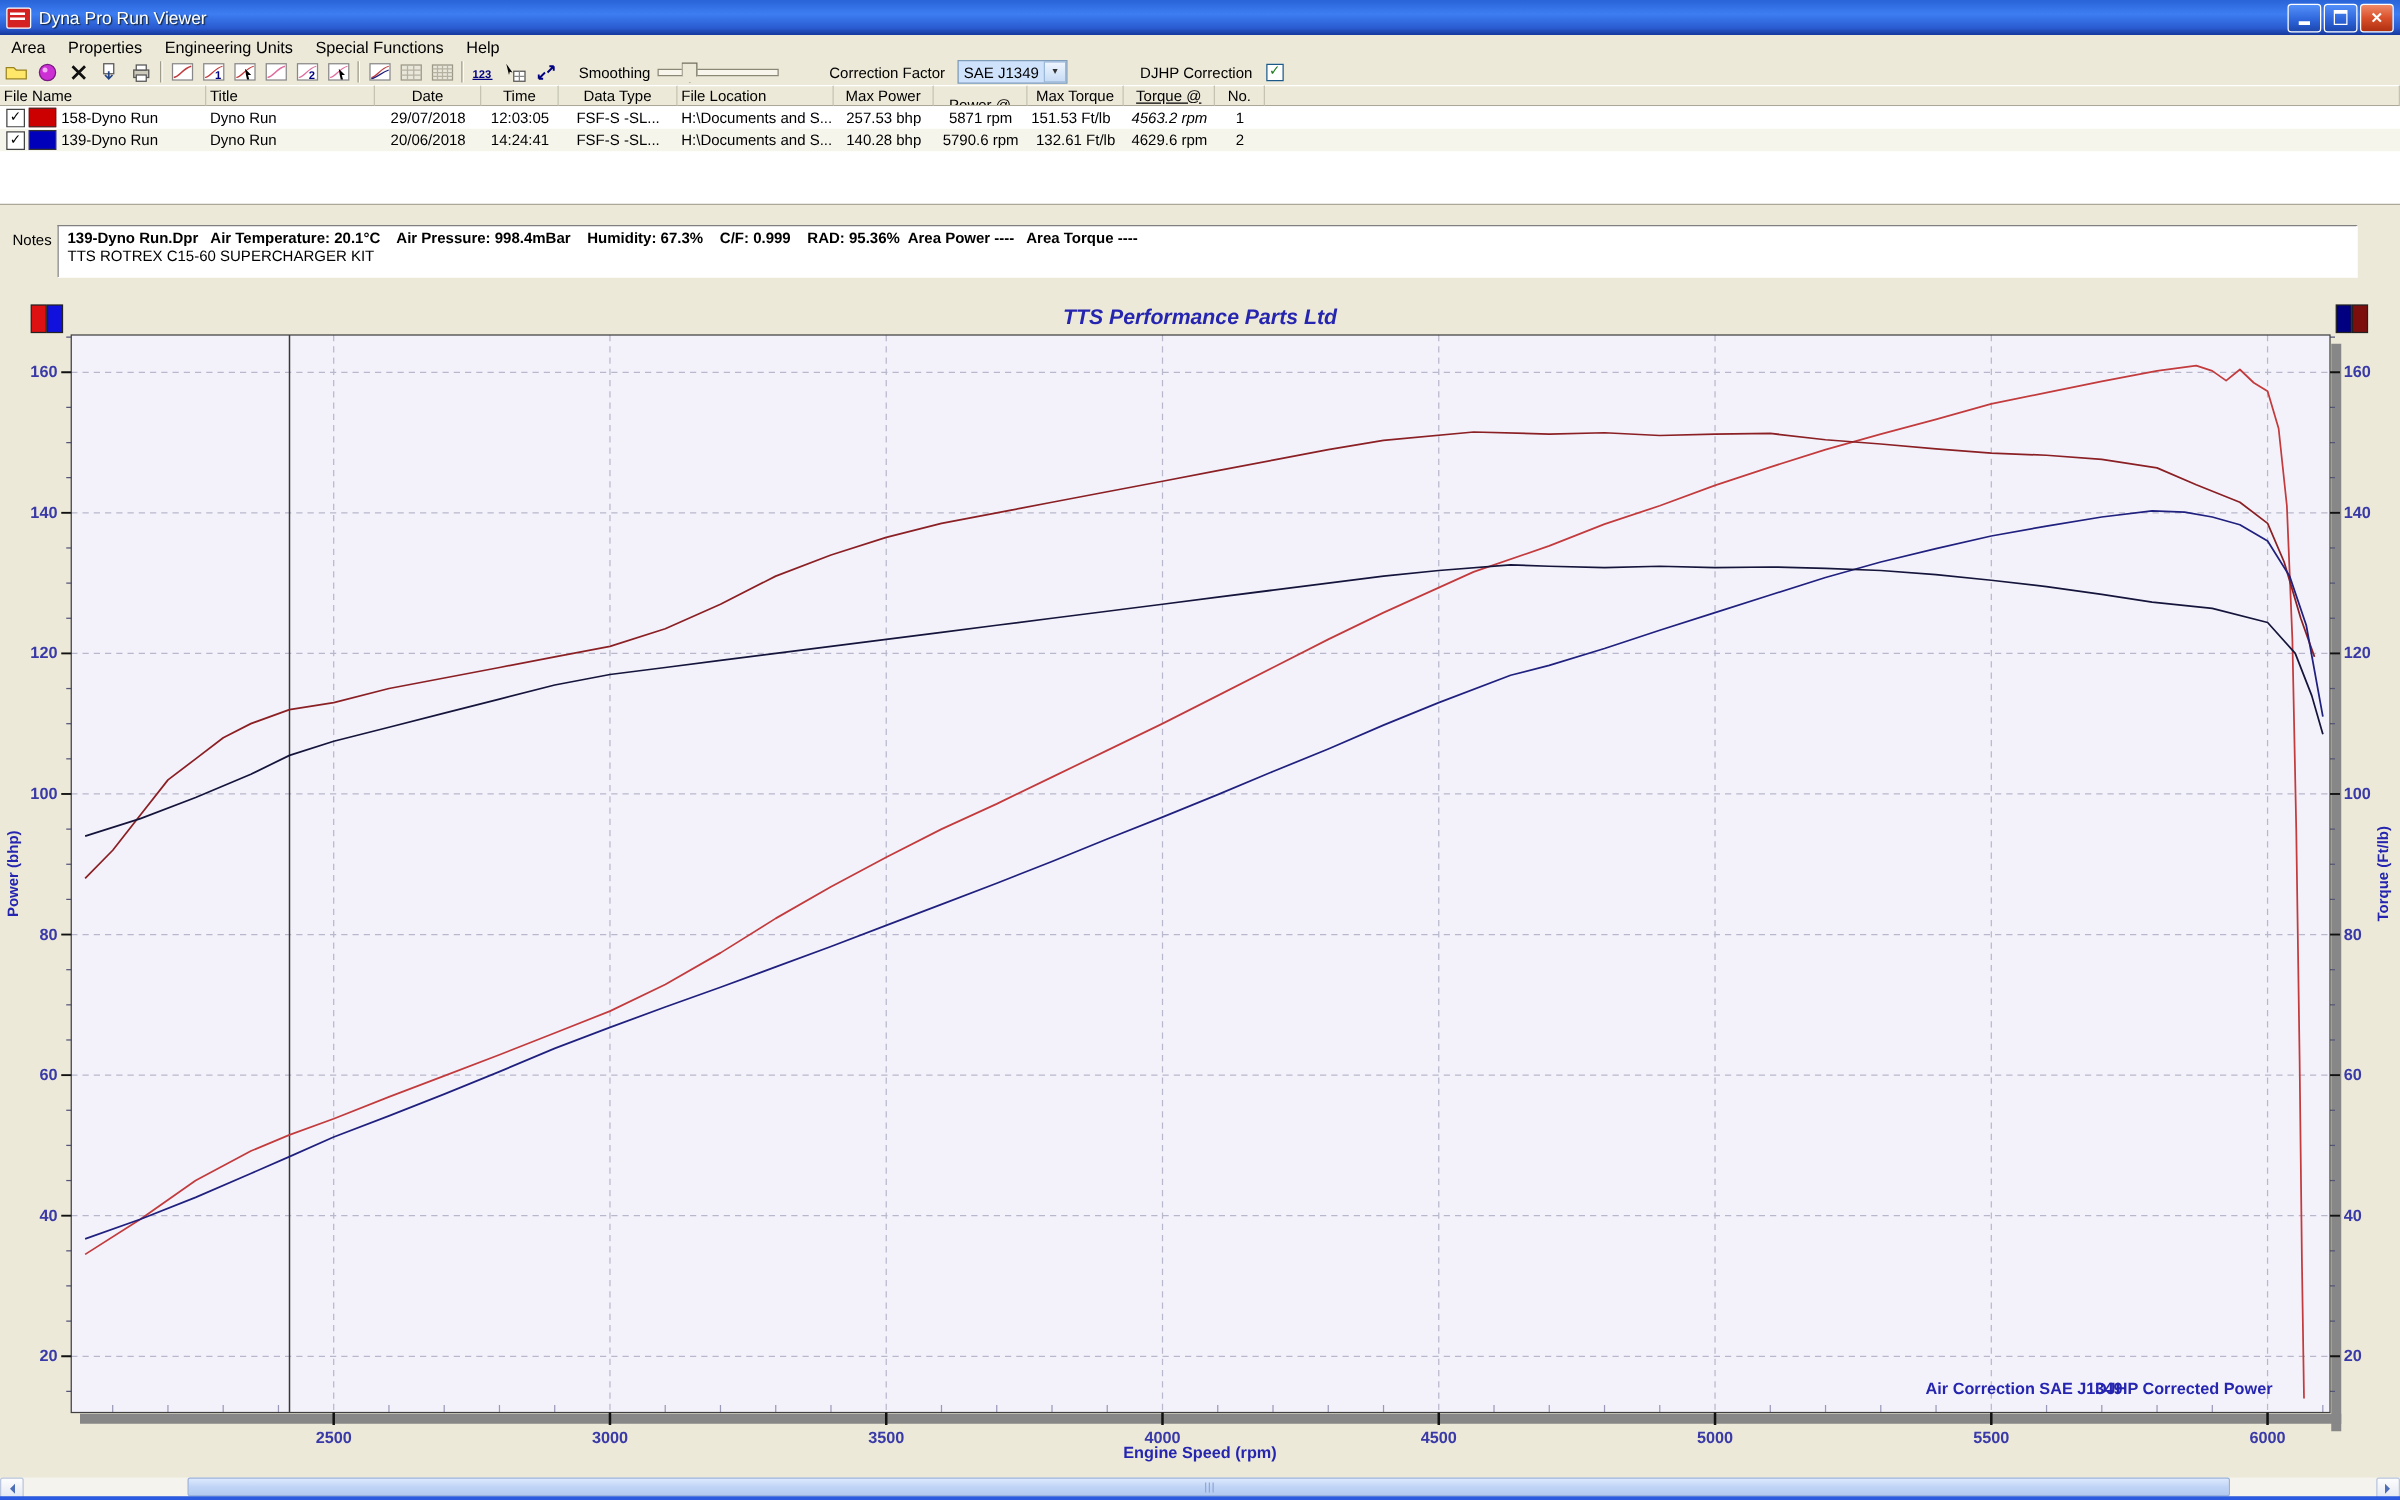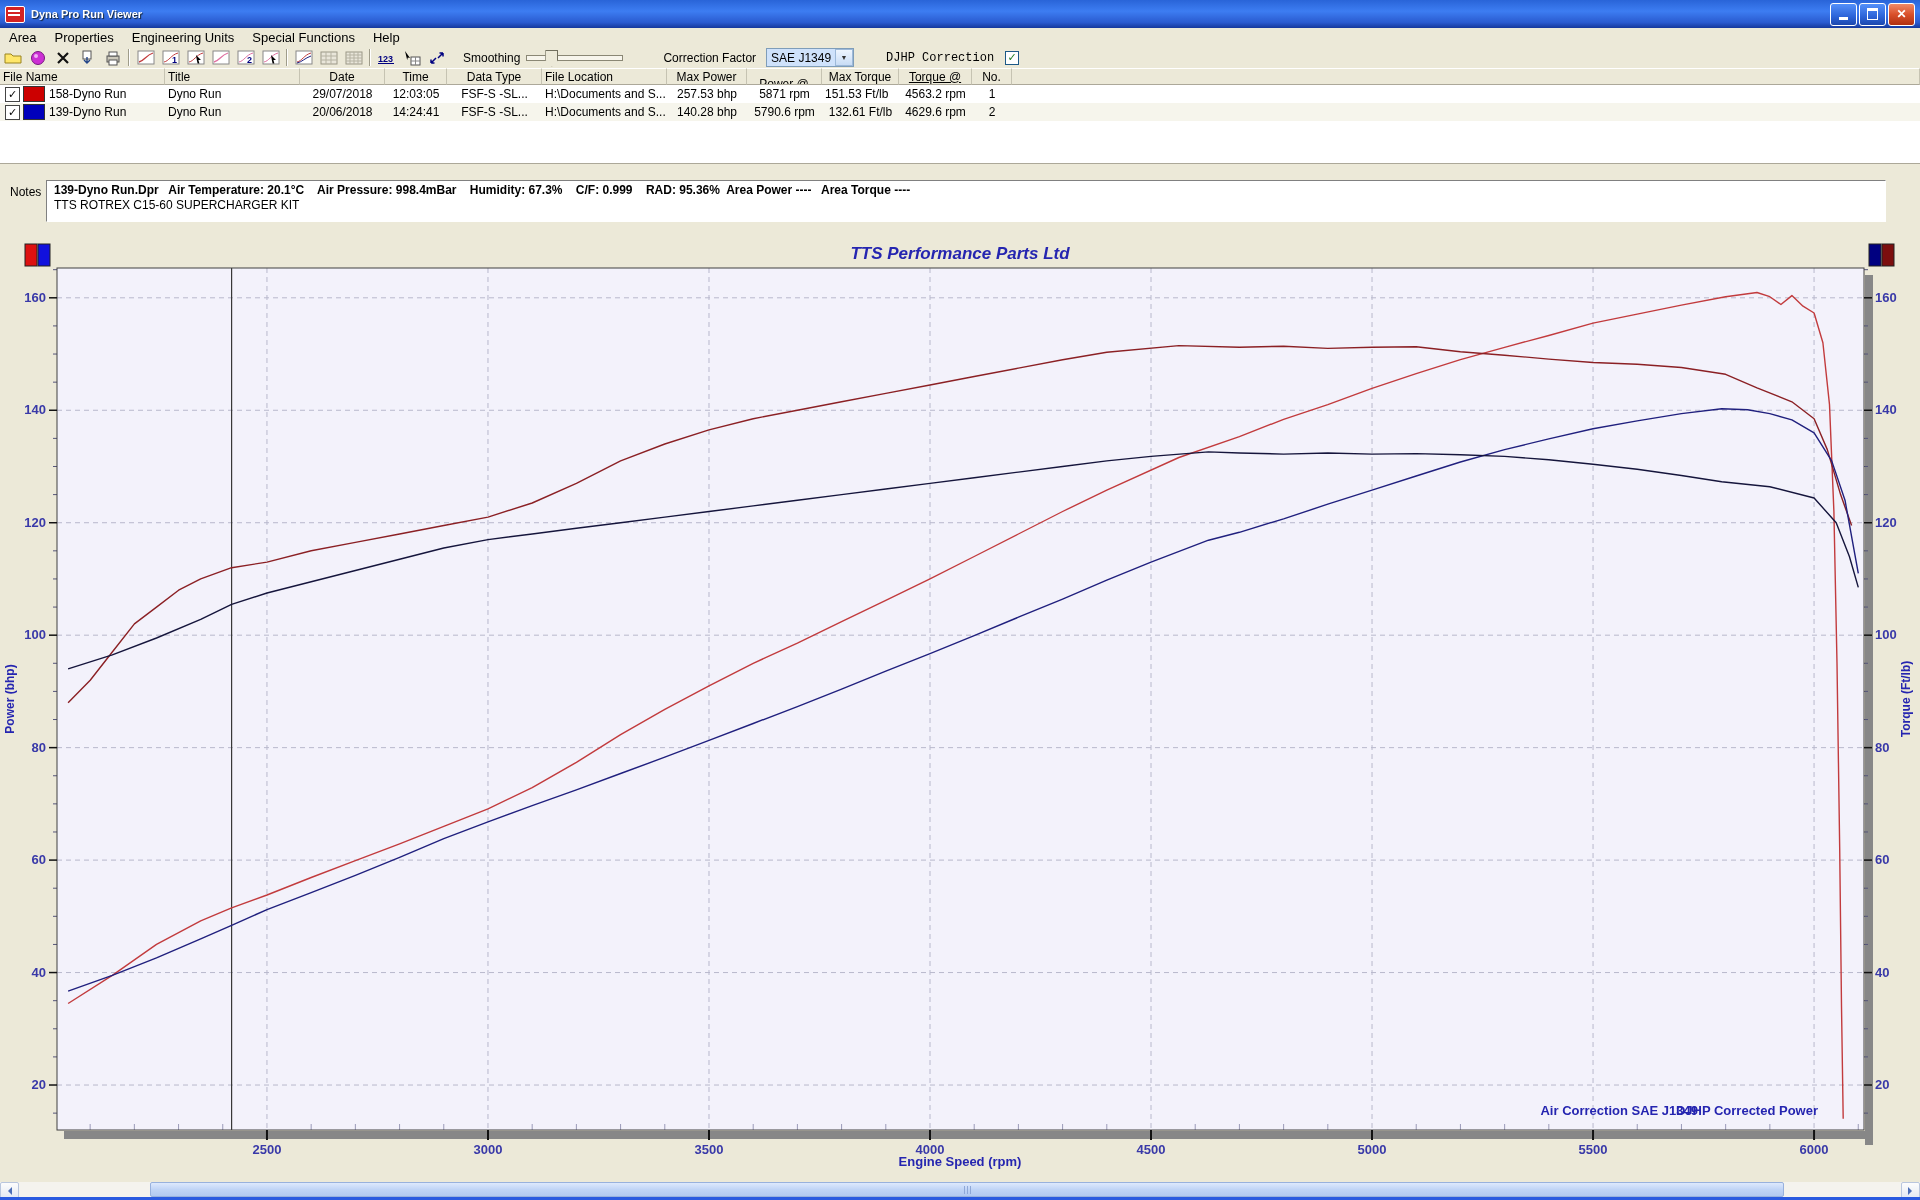--- a/index.html
+++ b/index.html
@@ -6,21 +6,21 @@
   #app{position:relative;width:1920px;height:1200px;background:#ece9d8;overflow:hidden;
        font-family:"Liberation Sans",sans-serif;color:#000;}
   
   .titlebar{position:absolute;top:0;left:0;width:100%;height:28px;
     background:linear-gradient(180deg,#2964d8 0%,#3d7df2 40%,#2a5bd0 80%,#15389c 100%);
     display:flex;align-items:center;}
   .appicon{width:18px;height:15px;margin:0 6px 0 5px;background:#d42222;border:1px solid #fff;
     border-radius:2px;position:relative;}
   .appicon::after{content:"";position:absolute;left:2px;top:3px;width:12px;height:2px;background:#fff;
     box-shadow:0 4px 0 #fff;}
-  .title-text{color:#fff;font-size:11px;font-weight:bold;text-shadow:1px 1px 1px #123;}
+  .title-text{color:#fff;font-size:14px;font-weight:normal;text-shadow:1px 1px 1px #123;}
   .wbtns{margin-left:auto;display:flex;gap:2px;padding-right:5px;}
   .wbtn{width:25px;height:21px;border:1px solid #fff;border-radius:3px;color:#fff;font-size:12px;
     display:flex;align-items:center;justify-content:center;
     background:linear-gradient(#5390fa,#2c63d8 60%,#1c47ae);}
   .wbtn.close{background:linear-gradient(#f08a68,#d9502a 50%,#b03010);font-weight:bold;}
   .glyph-min{width:9px;height:3px;background:#fff;margin-top:9px;}
   .glyph-restore{width:9px;height:8px;border:1px solid #fff;border-top-width:3px;}
   
   .menubar{position:absolute;top:28px;left:0;width:100%;height:19px;display:flex;align-items:center;
     font-size:13px;background:#ece9d8;}
@@ -215,21 +215,21 @@
       </span>
     <span class="tlabel">Smoothing</span>
     <span class="sld-track">
       <span class="sld-thumb"></span>
     </span>
     <span class="tlabel" style="margin-left:40px;">Correction Factor</span>
     <span class="combo">
       <span>SAE J1349</span>
       <span class="combo-btn">▼</span>
     </span>
-    <span class="tlabel" style="margin-left:32px;font-family:Liberation Mono, monospace;">DJHP Correction</span>
+    <span class="tlabel" style="margin-left:58px;">DJHP Correction</span>
     <span class="checkbox">✓</span>
   </div>
 
   <div class="lheader" id="list-header">
       <div class="hcell" style="width: 165px; justify-content: flex-start;">
         <span>File Name</span>
       </div>
       <div class="hcell" style="width: 135px; justify-content: flex-start;">
         <span>Title</span>
       </div>
@@ -270,21 +270,21 @@
           <span>158-Dyno Run</span>
         </div>
         <div class="tcell" style="width: 135px; text-align: left;">Dyno Run</div>
         <div class="tcell" style="width: 85px; text-align: center;">29/07/2018</div>
         <div class="tcell" style="width: 62px; text-align: center;">12:03:05</div>
         <div class="tcell" style="width: 95px; text-align: center;">FSF-S -SL...</div>
         <div class="tcell" style="width: 125px; text-align: left;">H:\Documents and S...</div>
         <div class="tcell" style="width: 80px; text-align: center;">257.53 bhp</div>
         <div class="tcell" style="width: 75px; text-align: center;">5871 rpm</div>
         <div class="tcell" style="width: 77px; ">151.53 Ft/lb</div>
-        <div class="tcell" style="width: 73px; text-align: center;">4563.2 rpm</div>
+        <div class="tcell" style="width: 73px; text-align: center; font-style: italic;">4563.2 rpm</div>
         <div class="tcell" style="width: 40px; text-align: center;">1</div>
       </div>
       <div class="trow" style="background: rgb(246, 245, 236);">
         <div class="tcell" style="width: 165px; display: flex; align-items: center;">
           <div class="cb">✓</div>
           <div class="swatch" style="background: rgb(0, 0, 187);"></div>
           <span>139-Dyno Run</span>
         </div>
         <div class="tcell" style="width: 135px; text-align: left;">Dyno Run</div>
         <div class="tcell" style="width: 85px; text-align: center;">20/06/2018</div>

